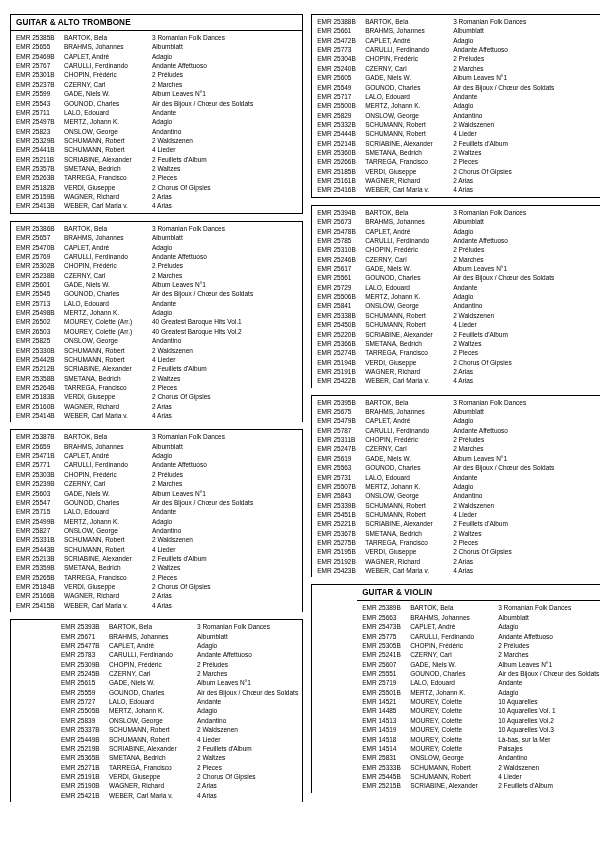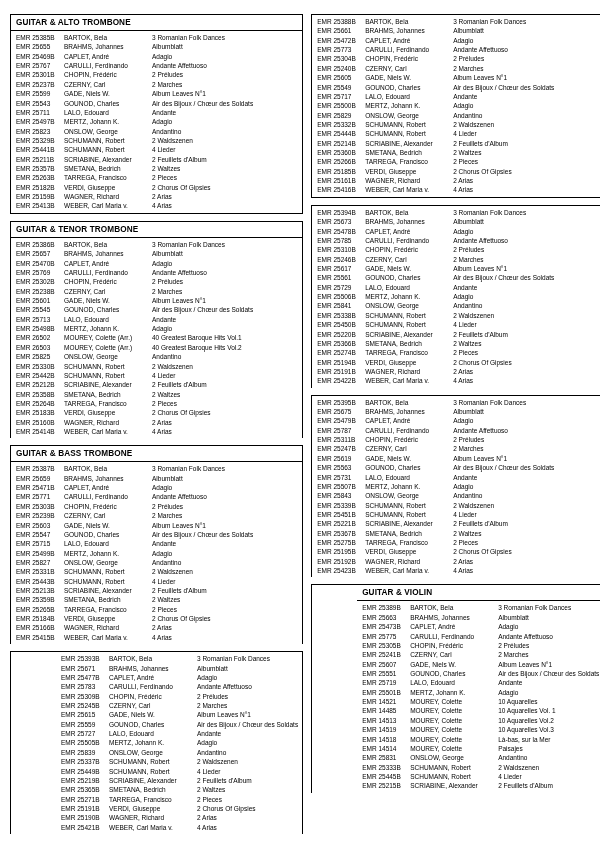--- a/index.html
+++ b/index.html
@@ -175,21 +175,20 @@
           </div>
         <div class="row">
             <span class="c-code">EMR 25413B</span>
             <span class="c-comp">WEBER, Carl Maria v.</span>
             <span class="c-title">4 Arias</span>
           </div>
       </div>
     </div>
 
     <div class="section">
-      <div class="section-title">GUITAR &amp; TENOR TROMBONE</div>
       <div class="rows">
         <div class="row">
             <span class="c-code">EMR 25386B</span>
             <span class="c-comp">BARTOK, Bela</span>
             <span class="c-title">3 Romanian Folk Dances</span>
           </div>
         <div class="row">
             <span class="c-code">EMR 25657</span>
             <span class="c-comp">BRAHMS, Johannes</span>
             <span class="c-title">Albumblatt</span>
@@ -286,21 +285,20 @@
           </div>
         <div class="row">
             <span class="c-code">EMR 25414B</span>
             <span class="c-comp">WEBER, Carl Maria v.</span>
             <span class="c-title">4 Arias</span>
           </div>
       </div>
     </div>
 
     <div class="section">
-      <div class="section-title">GUITAR &amp; BASS TROMBONE</div>
       <div class="rows">
         <div class="row">
             <span class="c-code">EMR 25387B</span>
             <span class="c-comp">BARTOK, Bela</span>
             <span class="c-title">3 Romanian Folk Dances</span>
           </div>
         <div class="row">
             <span class="c-code">EMR 25659</span>
             <span class="c-comp">BRAHMS, Johannes</span>
             <span class="c-title">Albumblatt</span>

